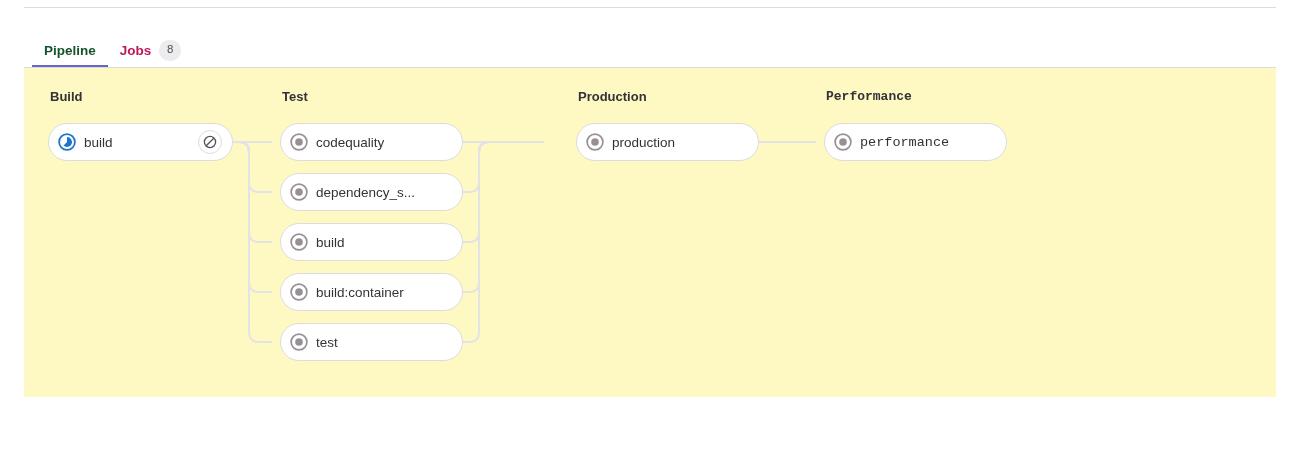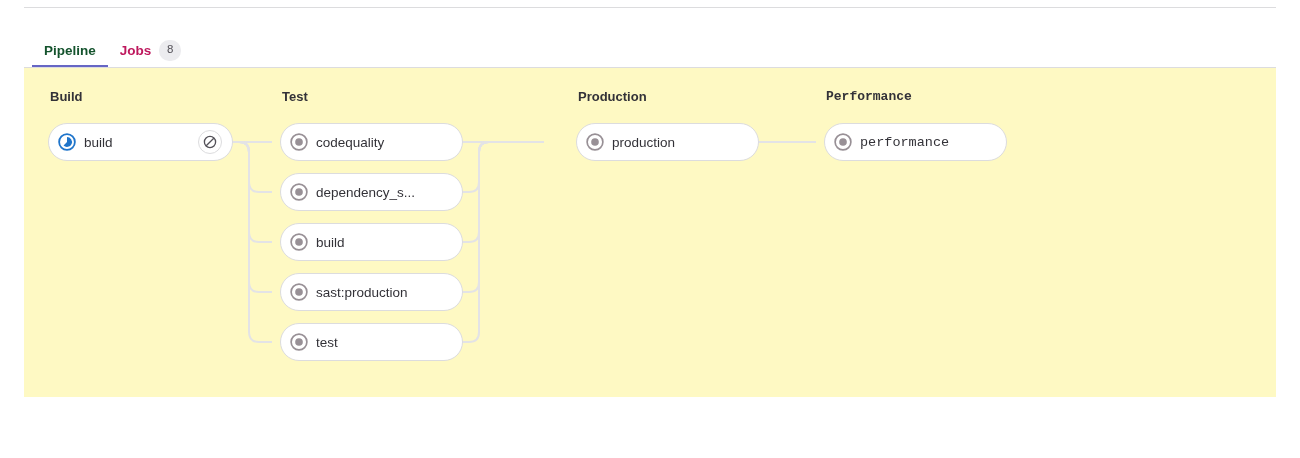--- a/index.html
+++ b/index.html
@@ -236,21 +236,21 @@
               <circle cx="8" cy="8" r="7" fill="none" stroke="#989096" stroke-width="1.5"></circle>
               <circle cx="8" cy="8" r="3.4" fill="#989096"></circle>
             </svg>
             <span class="job-name">build</span>
           </div>
           <div class="job" style="width: 183px;">
             <svg class="status-icon" viewBox="0 0 16 16" width="18" height="18">
               <circle cx="8" cy="8" r="7" fill="none" stroke="#989096" stroke-width="1.5"></circle>
               <circle cx="8" cy="8" r="3.4" fill="#989096"></circle>
             </svg>
-            <span class="job-name">sast:production</span>
+            <span class="job-name">build:container</span>
           </div>
           <div class="job" style="width: 183px;">
             <svg class="status-icon" viewBox="0 0 16 16" width="18" height="18">
               <circle cx="8" cy="8" r="7" fill="none" stroke="#989096" stroke-width="1.5"></circle>
               <circle cx="8" cy="8" r="3.4" fill="#989096"></circle>
             </svg>
             <span class="job-name">test</span>
           </div>
         </div>
       </div>

